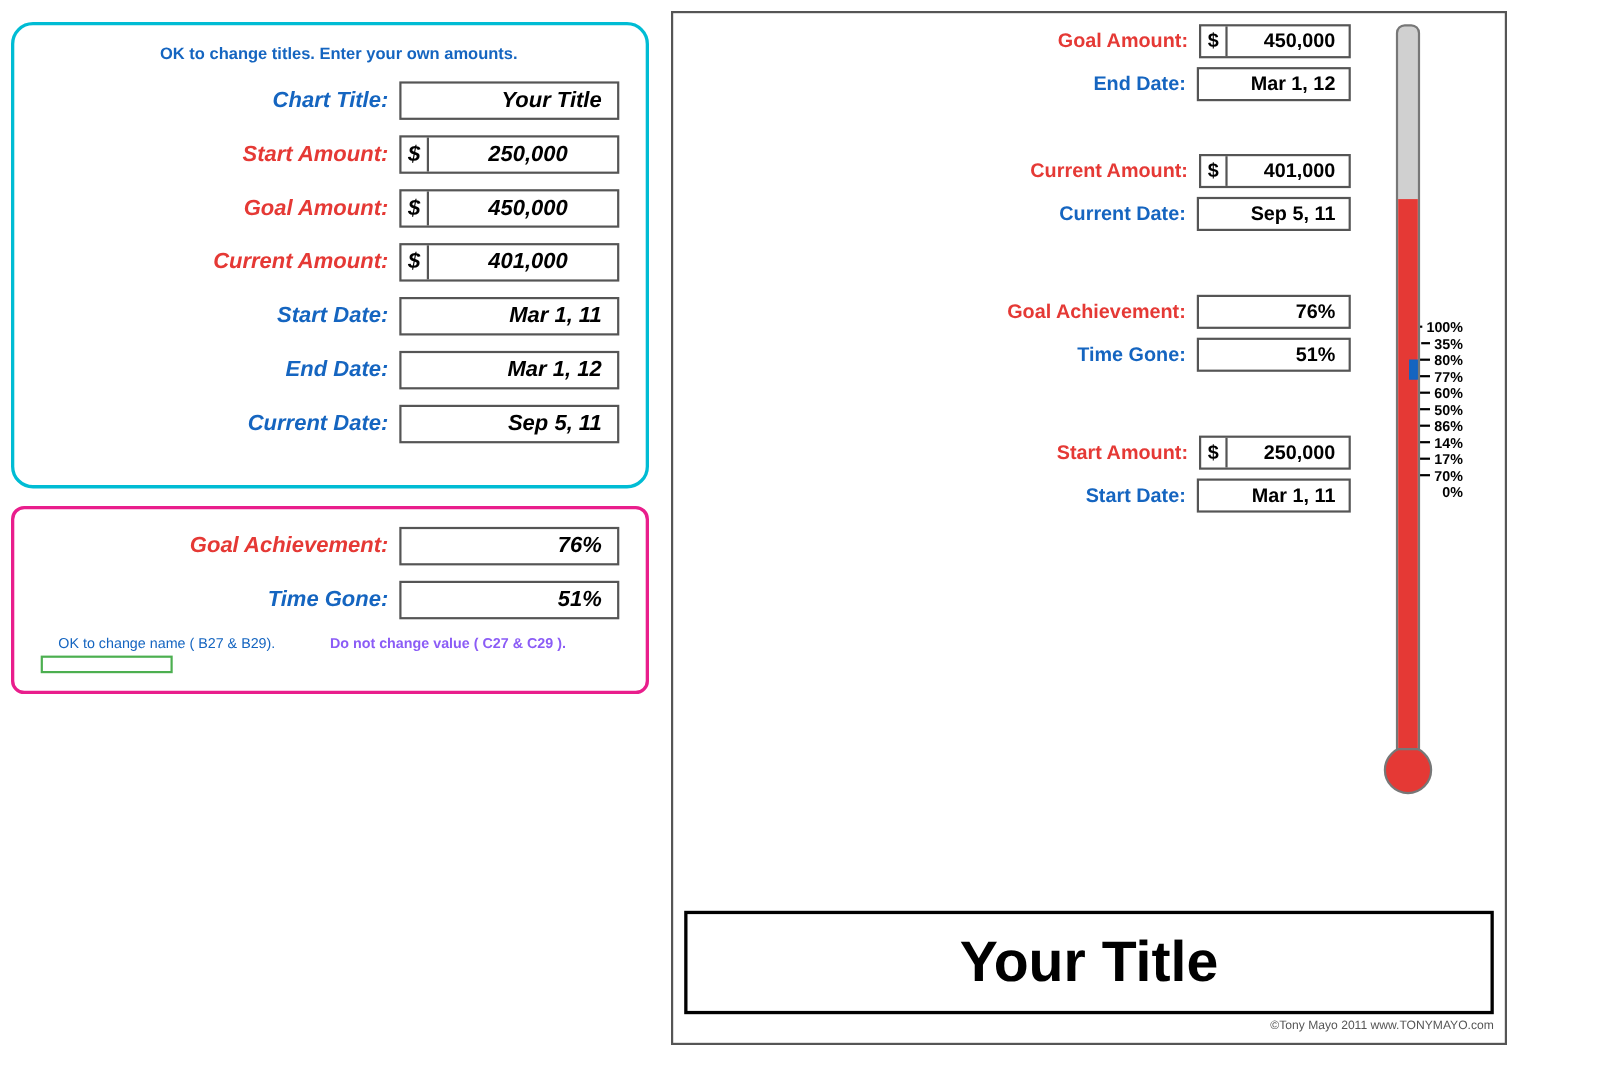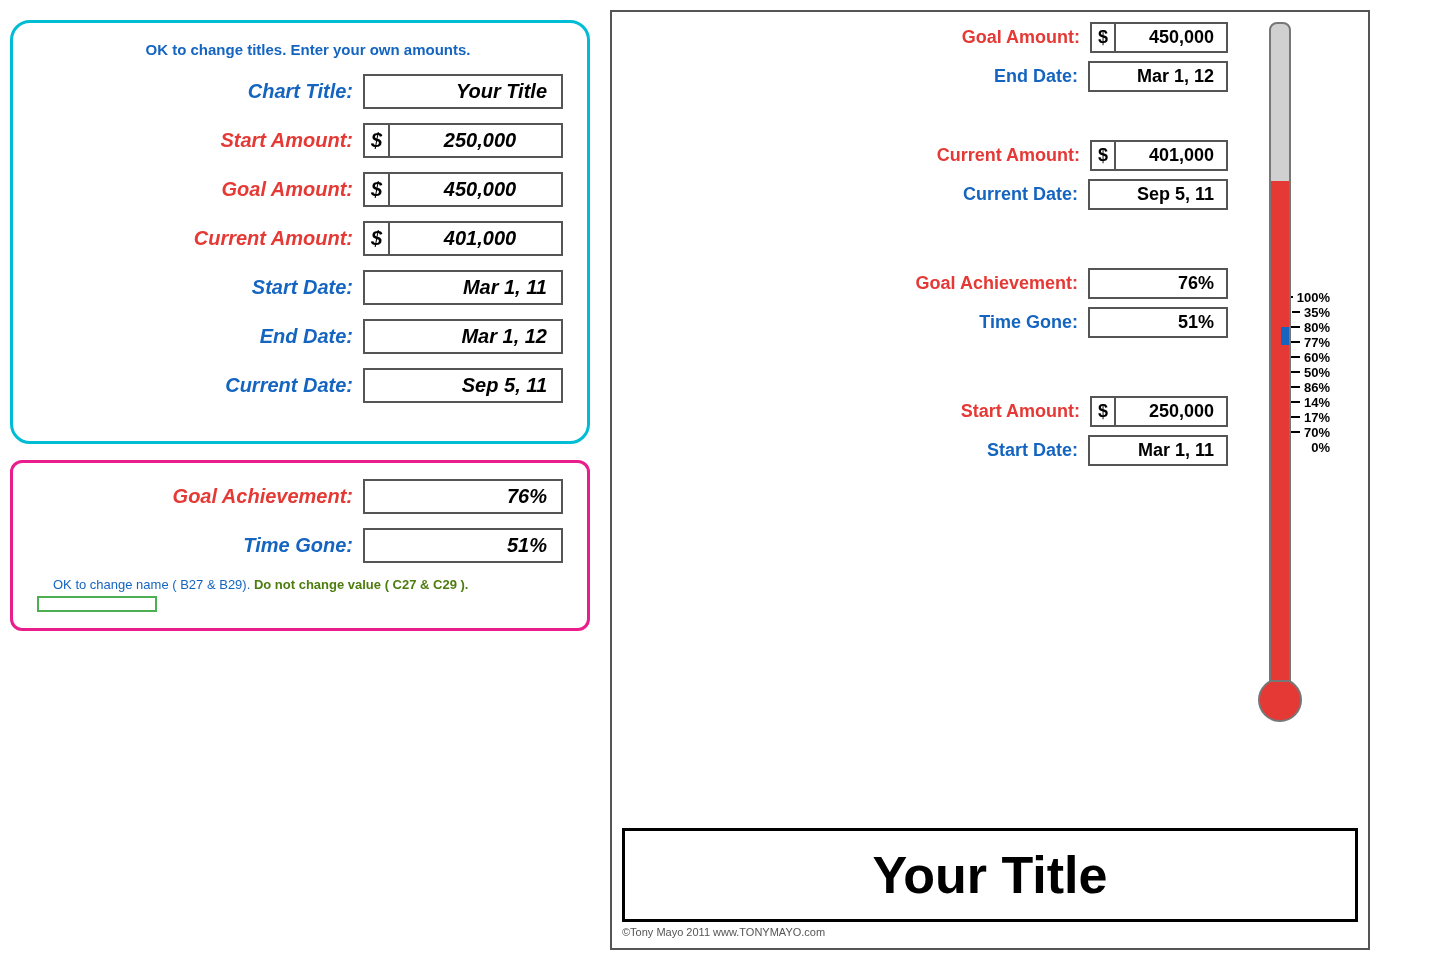--- a/index.html
+++ b/index.html
@@ -98,21 +98,21 @@
       padding: 16px 24px;
       background: #fff;
     }
 
     .achievement-note {
       font-size: 13px;
       margin-top: 14px;
     }
 
     .achievement-note .blue-text { color: #1565c0; margin-left: 16px; }
-    .achievement-note .red-text { color: #4d7c0f; font-weight: bold; }
+    .achievement-note .red-text { color: #8b5cf6; font-weight: bold; margin-left: 46px; }
 
     .green-input-indicator {
       display: block;
       width: 120px;
       height: 16px;
       border: 2px solid #4caf50;
       background: #fff;
       margin-top: 4px;
     }
 
@@ -229,20 +229,21 @@
     }
 
     .chart-title-text {
       font-size: 52px;
       font-weight: bold;
       color: #000;
       font-family: Arial Black, Arial, sans-serif;
     }
 
     .copyright {
+      text-align: right;
       font-size: 11px;
       color: #555;
       margin-top: 4px;
     }
   </style>
 </head>
 <body>
 
 <div class="left-panel">
 

